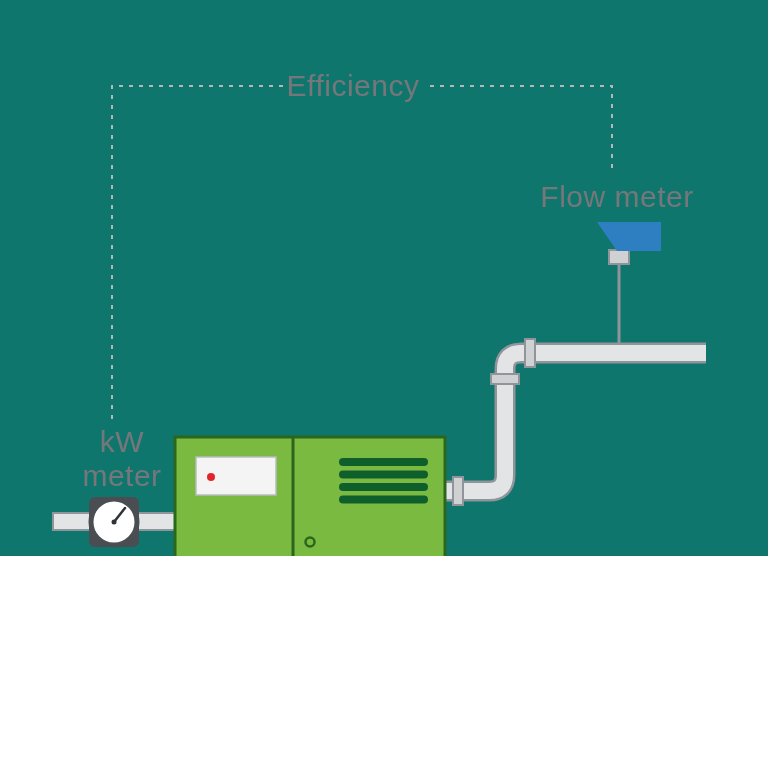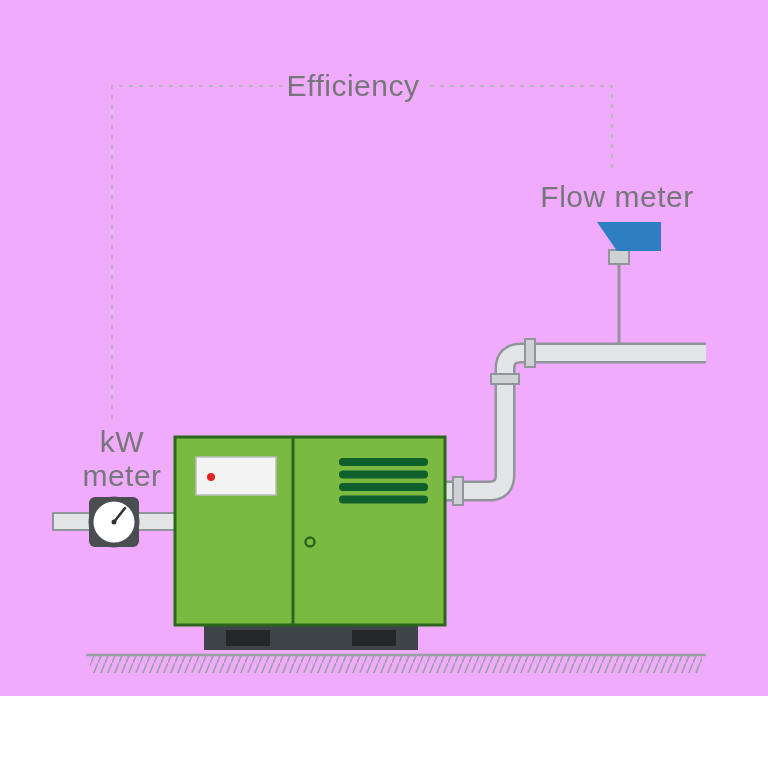--- a/index.html
+++ b/index.html
@@ -4,22 +4,22 @@
 <style>
   html, body {
     margin: 0;
     padding: 0;
     background: #ffffff;
     font-family: "Liberation Sans", sans-serif;
   }
   #stage {
     position: relative;
     width: 768px;
-    height: 696px;
-    background: #f0abfc;
+    height: 556px;
+    background: #0f766e;
     overflow: hidden;
   }
   svg { display: block; }
 
   .diagram-label {
     font-family: "Liberation Sans", sans-serif;
     font-size: 30px;
     letter-spacing: 0.5px;
     fill: var(--label-gray, #76777a);
   }

